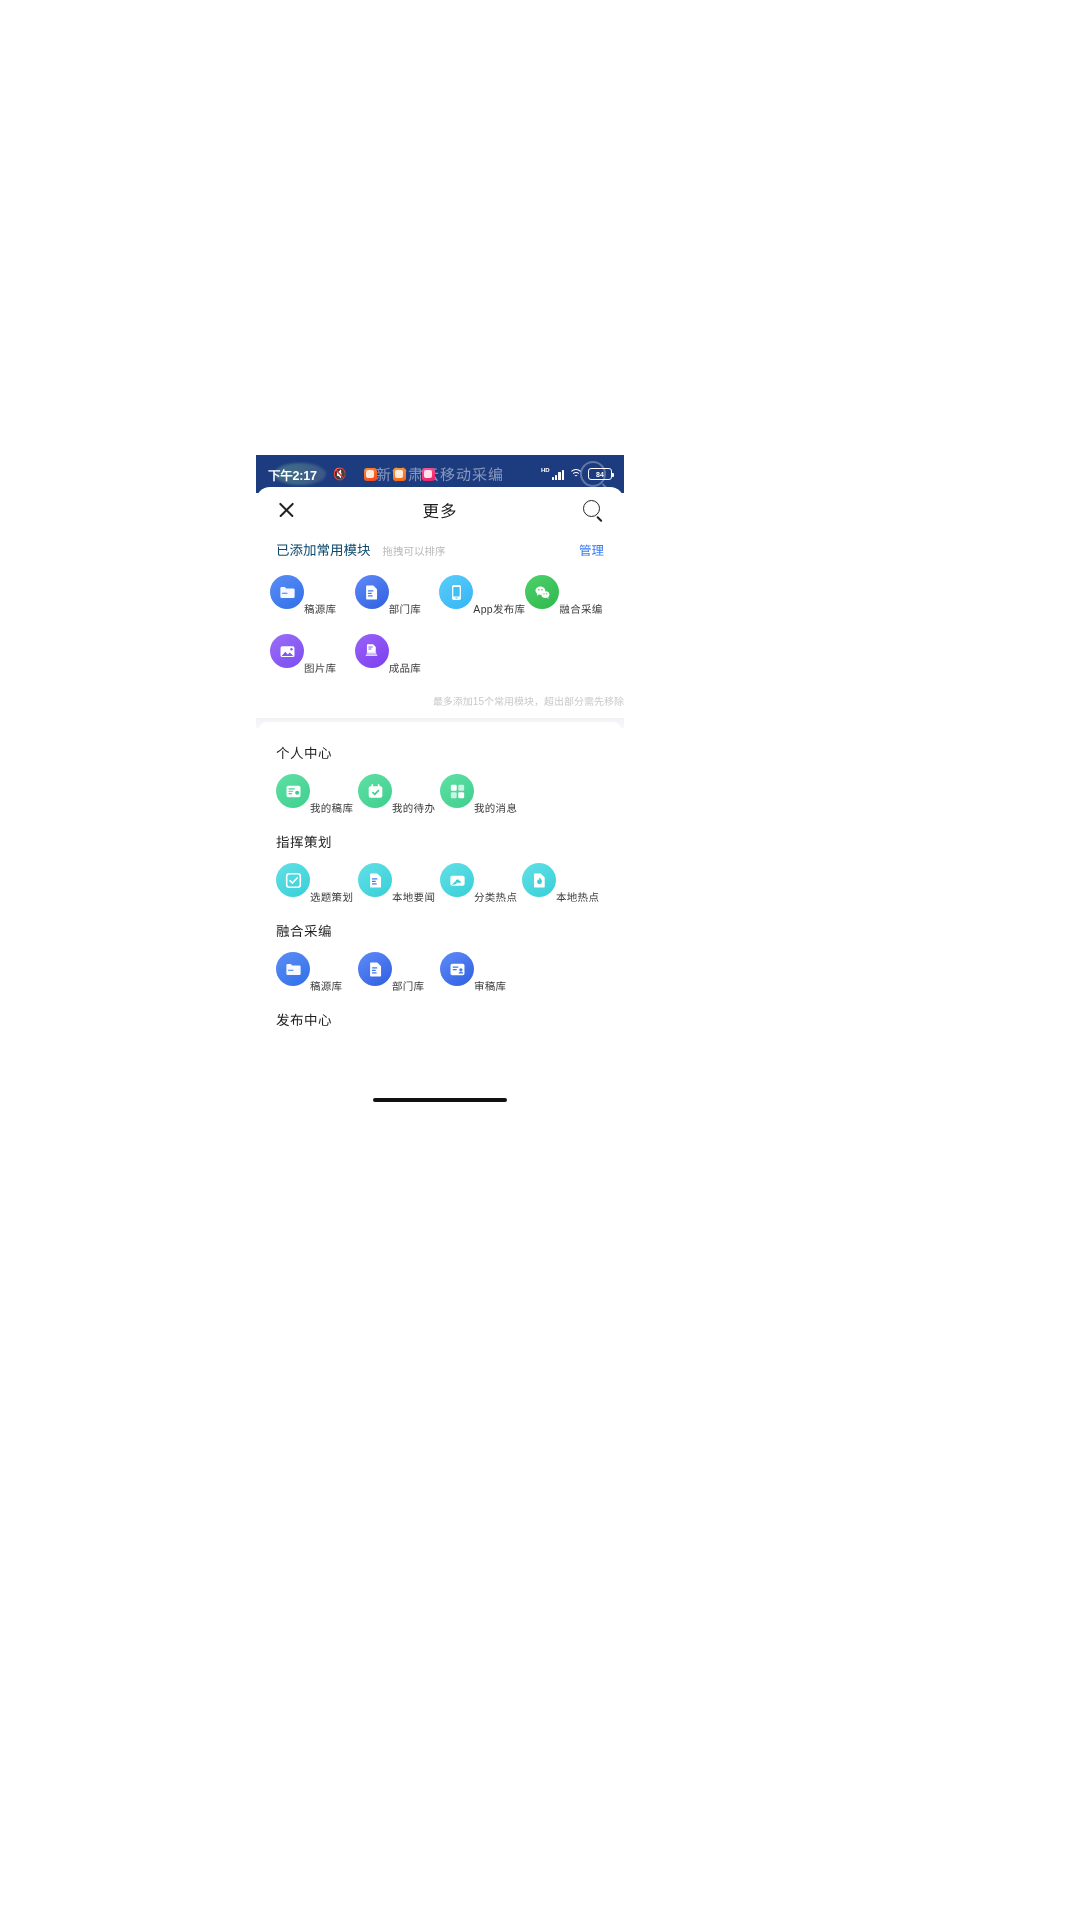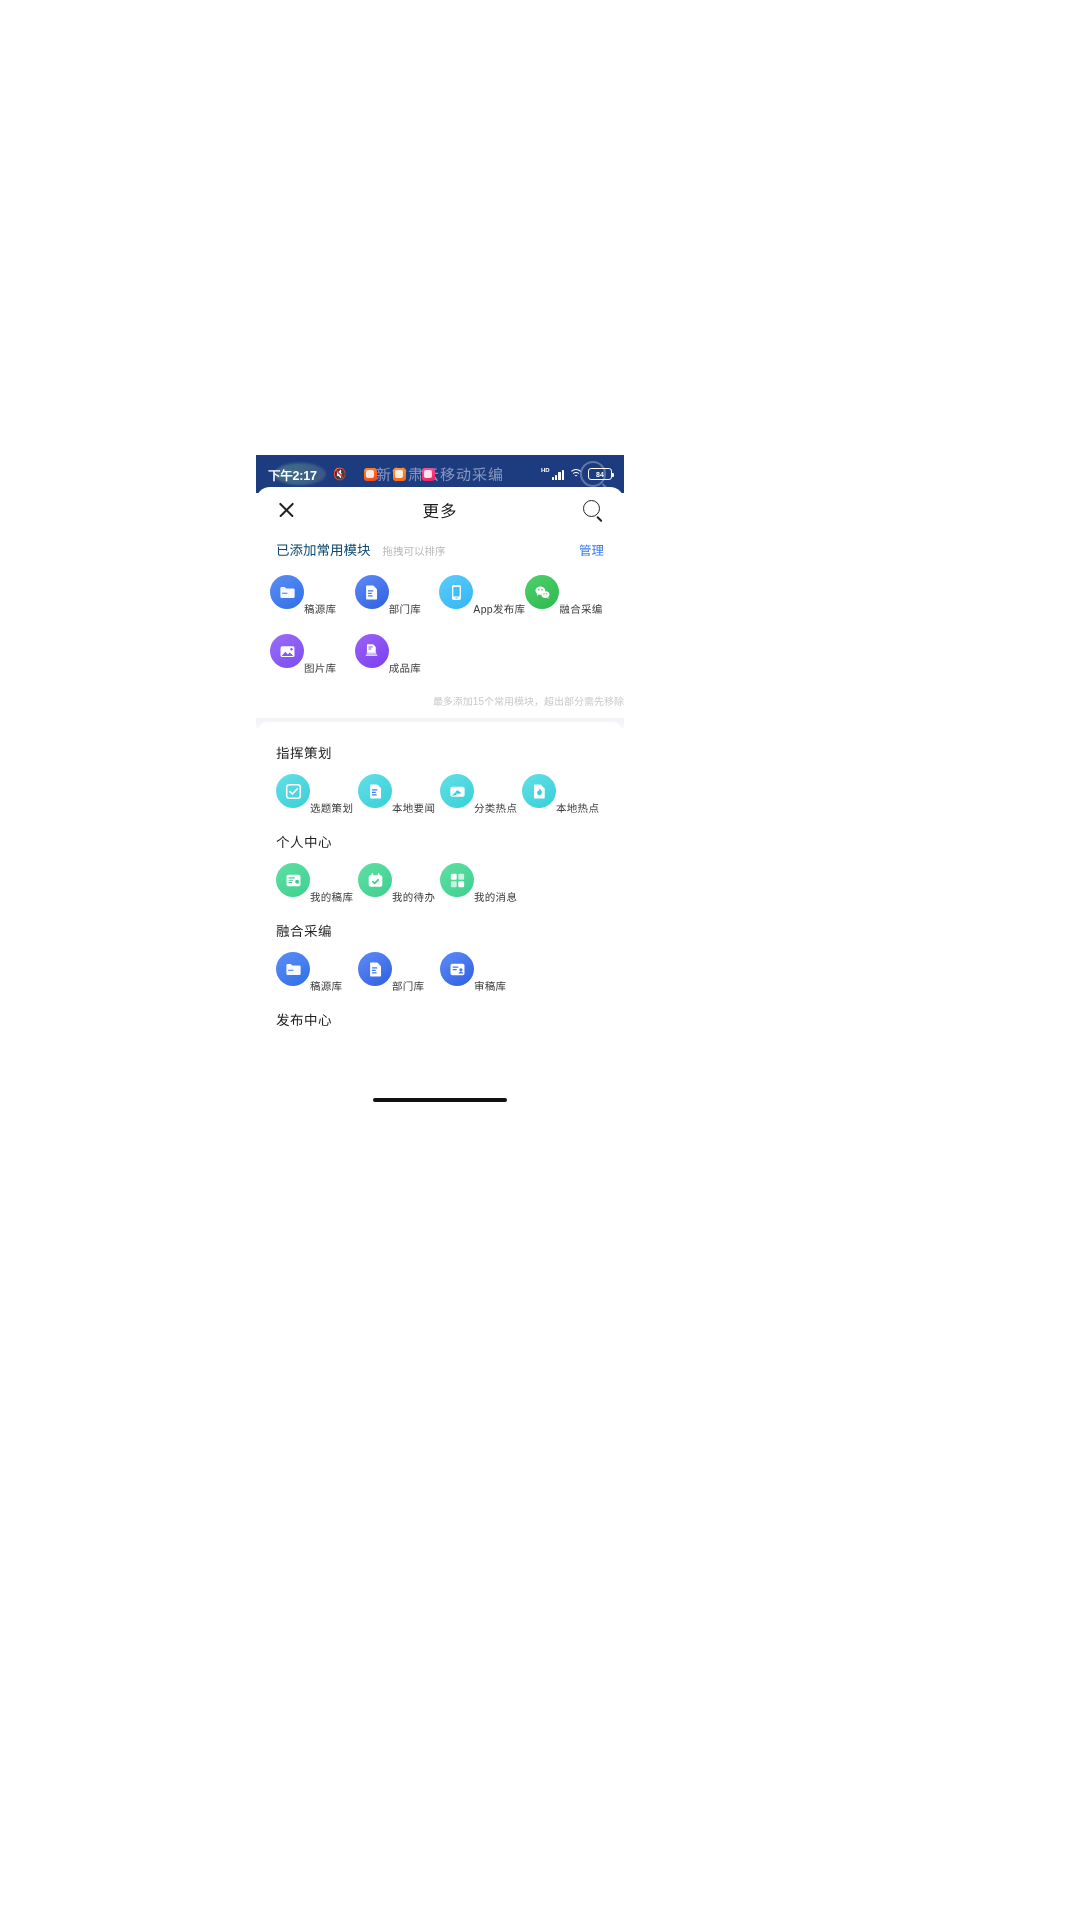--- a/index.html
+++ b/index.html
@@ -325,64 +325,20 @@
           <div class="lbl">成品库</div>
         </div>
       </div>
 
     <div class="limit-note">最多添加15个常用模块，超出部分需先移除</div>
 
     <div class="sheet-split"></div>
 
     <div id="categories">
         <div class="section">
-          <div class="sec-title">指挥策划</div>
-          <div class="grid-sec">
-            <div class="cell">
-              <div class="ic" style="background: linear-gradient(145deg, rgb(99, 224, 230), rgb(55, 207, 216));">
-                <svg viewBox="0 0 24 24" fill="#fff">
-                  <rect x="3.4" y="3.4" width="17.2" height="17.2" rx="3.2" fill="none" stroke="#fff" stroke-width="2"></rect>
-                  <path d="M7.6 12.1l3 3.1 6-6.4" stroke="#fff" stroke-width="2.1" fill="none" stroke-linecap="round" stroke-linejoin="round"></path>
-                </svg>
-              </div>
-              <div class="lbl">选题策划</div>
-            </div>
-            <div class="cell">
-              <div class="ic" style="background: linear-gradient(145deg, rgb(99, 224, 230), rgb(55, 207, 216));">
-                <svg viewBox="0 0 24 24" fill="#fff">
-                  <path d="M6 3.2h8.3L19 7.9V20a.8.8 0 0 1-.8.8H6a.8.8 0 0 1-.8-.8V4a.8.8 0 0 1 .8-.8z"></path>
-                  <rect x="7.4" y="9.2" width="7" height="1.5" rx=".75" fill="#3f79ef"></rect>
-                  <rect x="7.4" y="12.4" width="5" height="1.5" rx=".75" fill="#3f79ef"></rect>
-                  <rect x="7.4" y="15.6" width="6.2" height="1.5" rx=".75" fill="#3f79ef"></rect>
-                </svg>
-              </div>
-              <div class="lbl">本地要闻</div>
-            </div>
-            <div class="cell">
-              <div class="ic" style="background: linear-gradient(145deg, rgb(99, 224, 230), rgb(55, 207, 216));">
-                <svg viewBox="0 0 24 24" fill="#fff">
-                  <rect x="3" y="6" width="18" height="12.6" rx="2.2"></rect>
-                  <path d="M9.4 13.2a2.6 2.6 0 0 1 5-.9 2 2 0 0 1 1.8 2.4H9.6a1.9 1.9 0 0 1-.2-1.5z" fill="#37cfd8"></path>
-                  <path d="M4.4 18l4.4-4.8 2.6 2.6" fill="#37cfd8"></path>
-                </svg>
-              </div>
-              <div class="lbl">分类热点</div>
-            </div>
-            <div class="cell">
-              <div class="ic" style="background: linear-gradient(145deg, rgb(99, 224, 230), rgb(55, 207, 216));">
-                <svg viewBox="0 0 24 24" fill="#fff">
-                  <path d="M6 3h7.4L18.6 8.2V20a.9.9 0 0 1-.9.9H6a.9.9 0 0 1-.9-.9V3.9A.9.9 0 0 1 6 3z"></path>
-                  <path d="M12 8.3c1.8 1.7 3.1 3.4 3.1 5.3a3.1 3.1 0 1 1-6.2 0c0-1.3.6-2.3 1.5-3.3.2.7.6 1.3 1.1 1.6-.1-1.3.1-2.6.5-3.6z" fill="#37cfd8"></path>
-                </svg>
-              </div>
-              <div class="lbl">本地热点</div>
-            </div>
-          </div>
-        </div>
-        <div class="section">
           <div class="sec-title">个人中心</div>
           <div class="grid-sec">
             <div class="cell">
               <div class="ic" style="background: linear-gradient(145deg, rgb(95, 224, 165), rgb(62, 207, 142));">
                 <svg viewBox="0 0 24 24" fill="#fff">
                   <rect x="3.2" y="4.8" width="17.6" height="14.4" rx="2.2"></rect>
                   <rect x="5.6" y="8" width="8" height="1.5" rx=".75" fill="#3ecf8e"></rect>
                   <rect x="5.6" y="11" width="6" height="1.4" rx=".7" fill="#3ecf8e"></rect>
                   <rect x="5.6" y="14" width="4.6" height="1.4" rx=".7" fill="#3ecf8e"></rect>
                   <circle cx="16.6" cy="13.6" r="2.5" fill="#3ecf8e"></circle>
@@ -408,20 +364,64 @@
                   <rect x="13" y="3.6" width="7.4" height="7.4" rx="1.5" opacity=".7"></rect>
                   <rect x="3.6" y="13" width="7.4" height="7.4" rx="1.5" opacity=".7"></rect>
                   <rect x="13" y="13" width="7.4" height="7.4" rx="1.5"></rect>
                 </svg>
               </div>
               <div class="lbl">我的消息</div>
             </div>
           </div>
         </div>
         <div class="section">
+          <div class="sec-title">指挥策划</div>
+          <div class="grid-sec">
+            <div class="cell">
+              <div class="ic" style="background: linear-gradient(145deg, rgb(99, 224, 230), rgb(55, 207, 216));">
+                <svg viewBox="0 0 24 24" fill="#fff">
+                  <rect x="3.4" y="3.4" width="17.2" height="17.2" rx="3.2" fill="none" stroke="#fff" stroke-width="2"></rect>
+                  <path d="M7.6 12.1l3 3.1 6-6.4" stroke="#fff" stroke-width="2.1" fill="none" stroke-linecap="round" stroke-linejoin="round"></path>
+                </svg>
+              </div>
+              <div class="lbl">选题策划</div>
+            </div>
+            <div class="cell">
+              <div class="ic" style="background: linear-gradient(145deg, rgb(99, 224, 230), rgb(55, 207, 216));">
+                <svg viewBox="0 0 24 24" fill="#fff">
+                  <path d="M6 3.2h8.3L19 7.9V20a.8.8 0 0 1-.8.8H6a.8.8 0 0 1-.8-.8V4a.8.8 0 0 1 .8-.8z"></path>
+                  <rect x="7.4" y="9.2" width="7" height="1.5" rx=".75" fill="#3f79ef"></rect>
+                  <rect x="7.4" y="12.4" width="5" height="1.5" rx=".75" fill="#3f79ef"></rect>
+                  <rect x="7.4" y="15.6" width="6.2" height="1.5" rx=".75" fill="#3f79ef"></rect>
+                </svg>
+              </div>
+              <div class="lbl">本地要闻</div>
+            </div>
+            <div class="cell">
+              <div class="ic" style="background: linear-gradient(145deg, rgb(99, 224, 230), rgb(55, 207, 216));">
+                <svg viewBox="0 0 24 24" fill="#fff">
+                  <rect x="3" y="6" width="18" height="12.6" rx="2.2"></rect>
+                  <path d="M9.4 13.2a2.6 2.6 0 0 1 5-.9 2 2 0 0 1 1.8 2.4H9.6a1.9 1.9 0 0 1-.2-1.5z" fill="#37cfd8"></path>
+                  <path d="M4.4 18l4.4-4.8 2.6 2.6" fill="#37cfd8"></path>
+                </svg>
+              </div>
+              <div class="lbl">分类热点</div>
+            </div>
+            <div class="cell">
+              <div class="ic" style="background: linear-gradient(145deg, rgb(99, 224, 230), rgb(55, 207, 216));">
+                <svg viewBox="0 0 24 24" fill="#fff">
+                  <path d="M6 3h7.4L18.6 8.2V20a.9.9 0 0 1-.9.9H6a.9.9 0 0 1-.9-.9V3.9A.9.9 0 0 1 6 3z"></path>
+                  <path d="M12 8.3c1.8 1.7 3.1 3.4 3.1 5.3a3.1 3.1 0 1 1-6.2 0c0-1.3.6-2.3 1.5-3.3.2.7.6 1.3 1.1 1.6-.1-1.3.1-2.6.5-3.6z" fill="#37cfd8"></path>
+                </svg>
+              </div>
+              <div class="lbl">本地热点</div>
+            </div>
+          </div>
+        </div>
+        <div class="section">
           <div class="sec-title">融合采编</div>
           <div class="grid-sec">
             <div class="cell">
               <div class="ic" style="background: linear-gradient(145deg, rgb(91, 142, 245), rgb(47, 111, 232));">
                 <svg viewBox="0 0 24 24" fill="#fff">
                   <path d="M3 6.5A1.5 1.5 0 0 1 4.5 5h4.2l1.6 2H19.5A1.5 1.5 0 0 1 21 8.5v9A1.5 1.5 0 0 1 19.5 19h-15A1.5 1.5 0 0 1 3 17.5z" opacity=".95"></path>
                   <rect x="5" y="12.2" width="7" height="1.5" rx=".7" fill="#3f79ef"></rect>
                 </svg>
               </div>
               <div class="lbl">稿源库</div>

